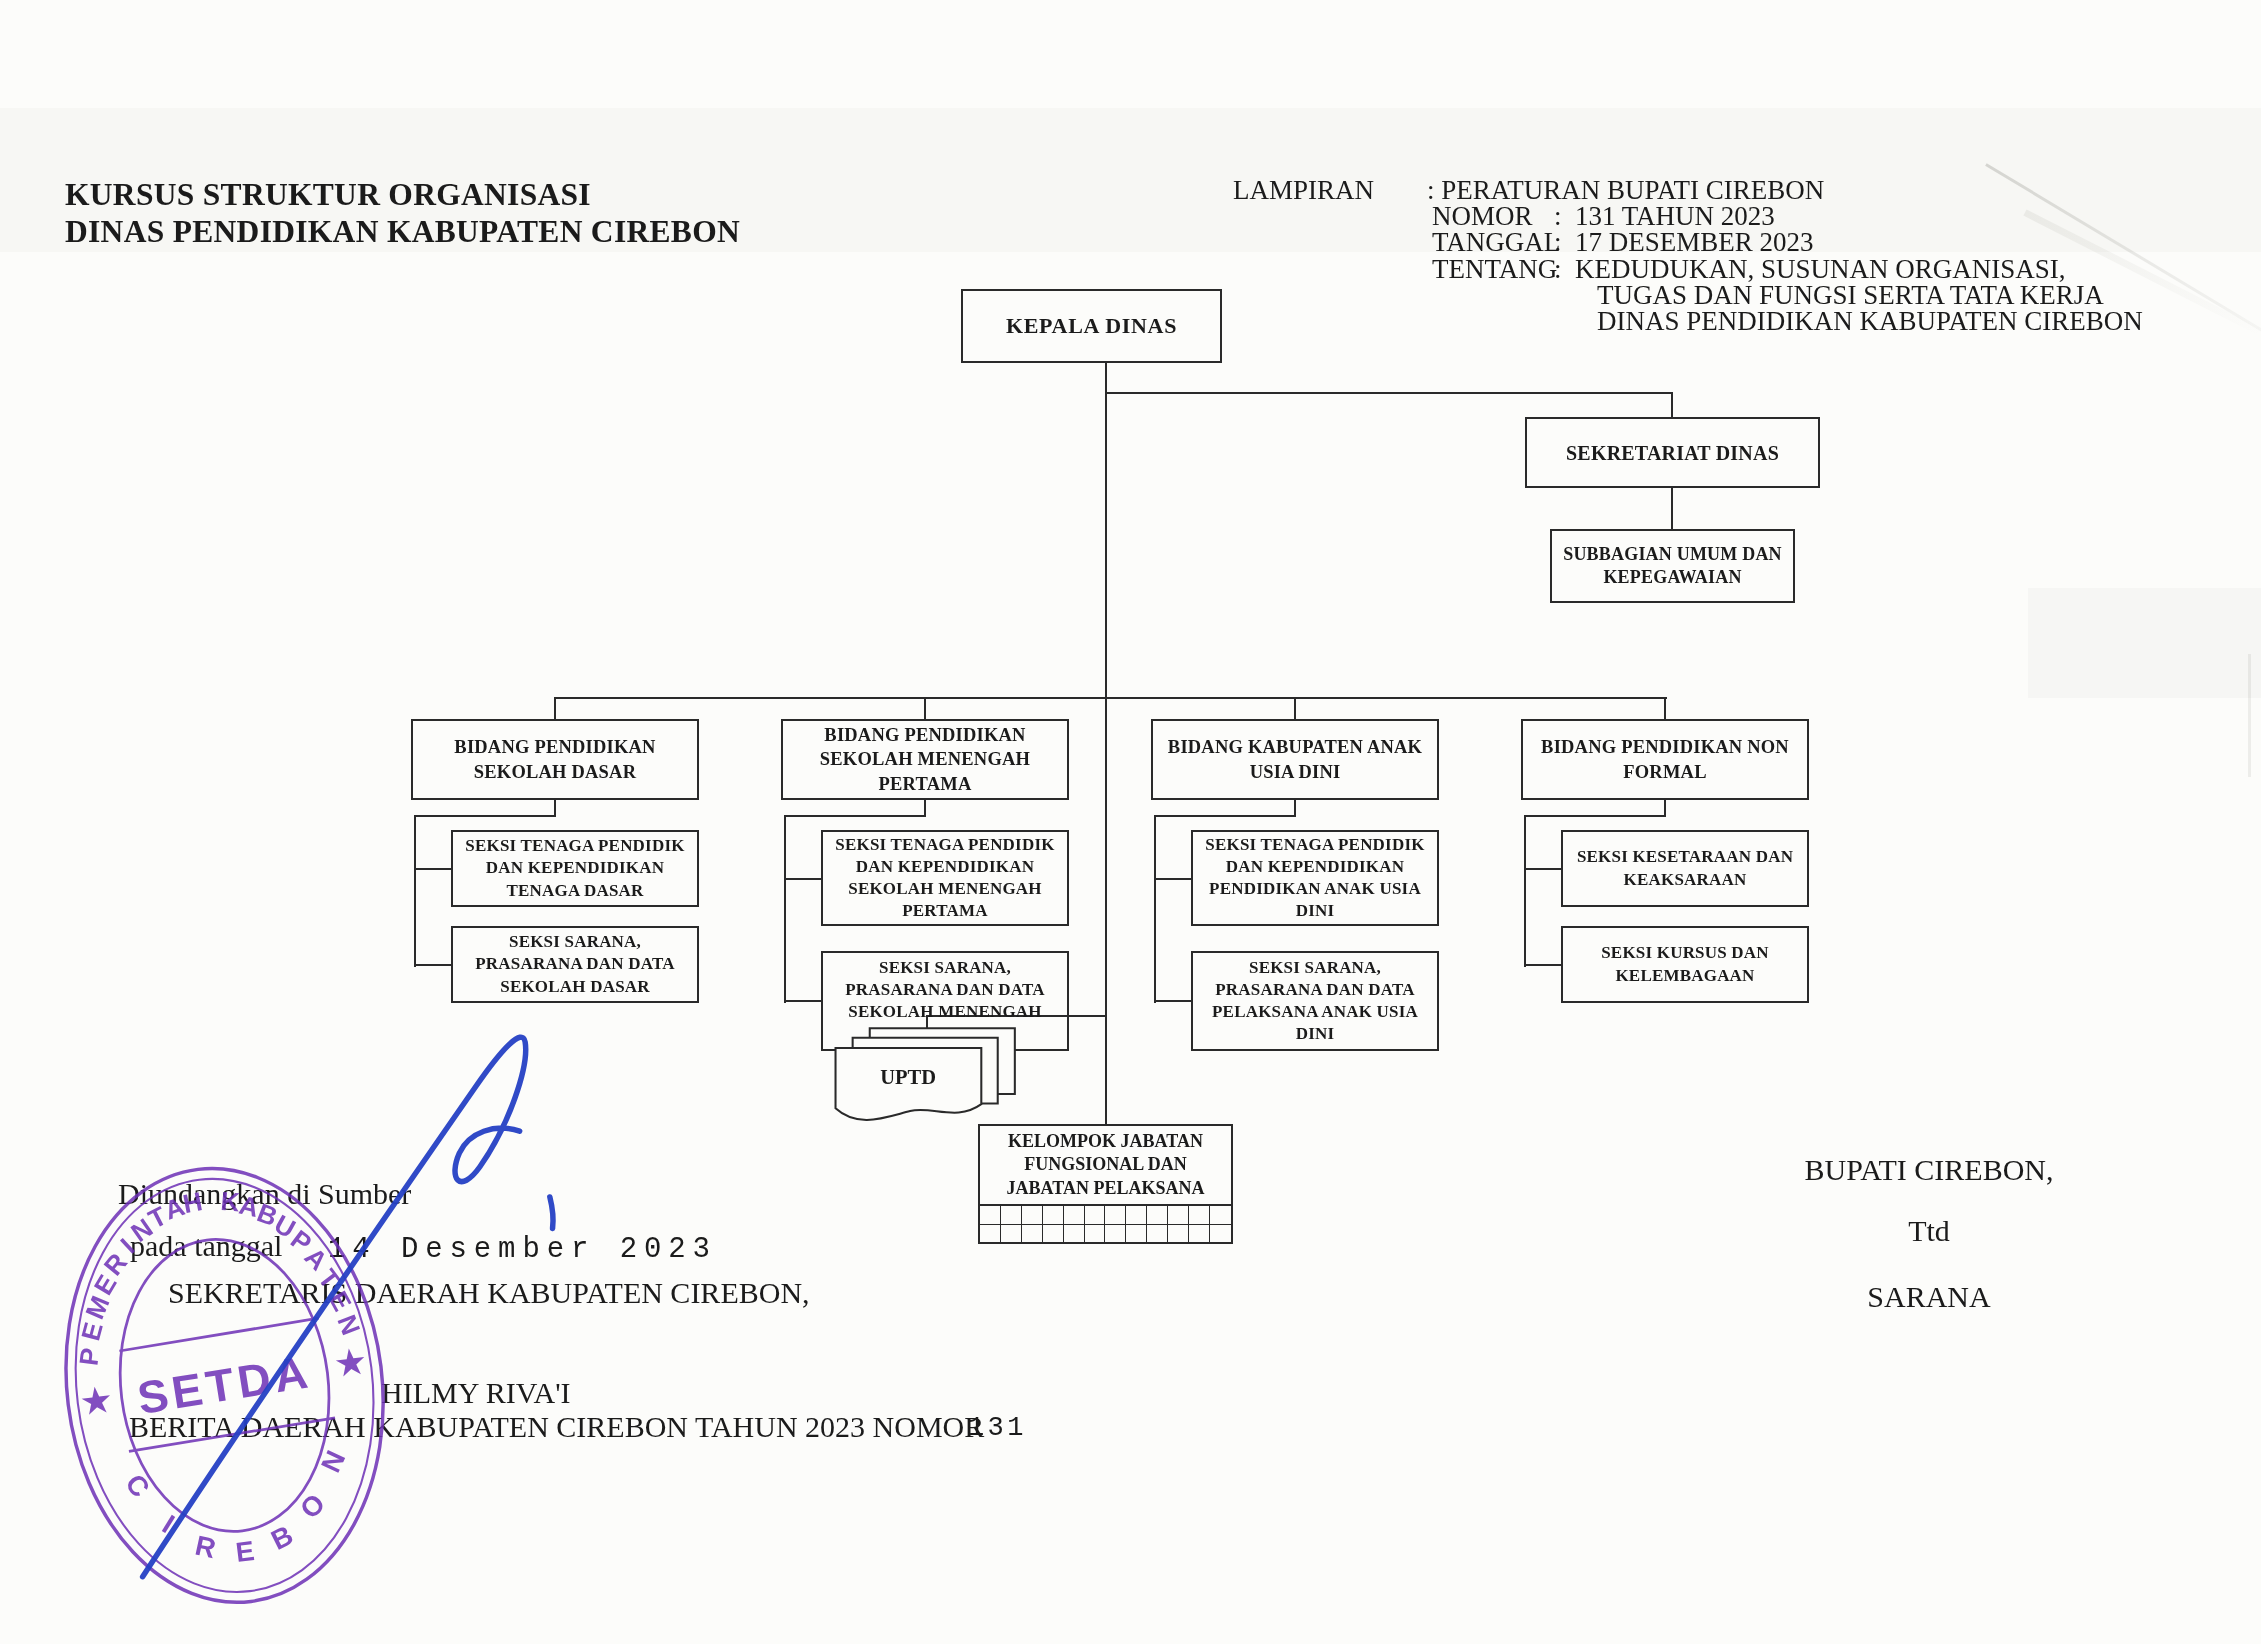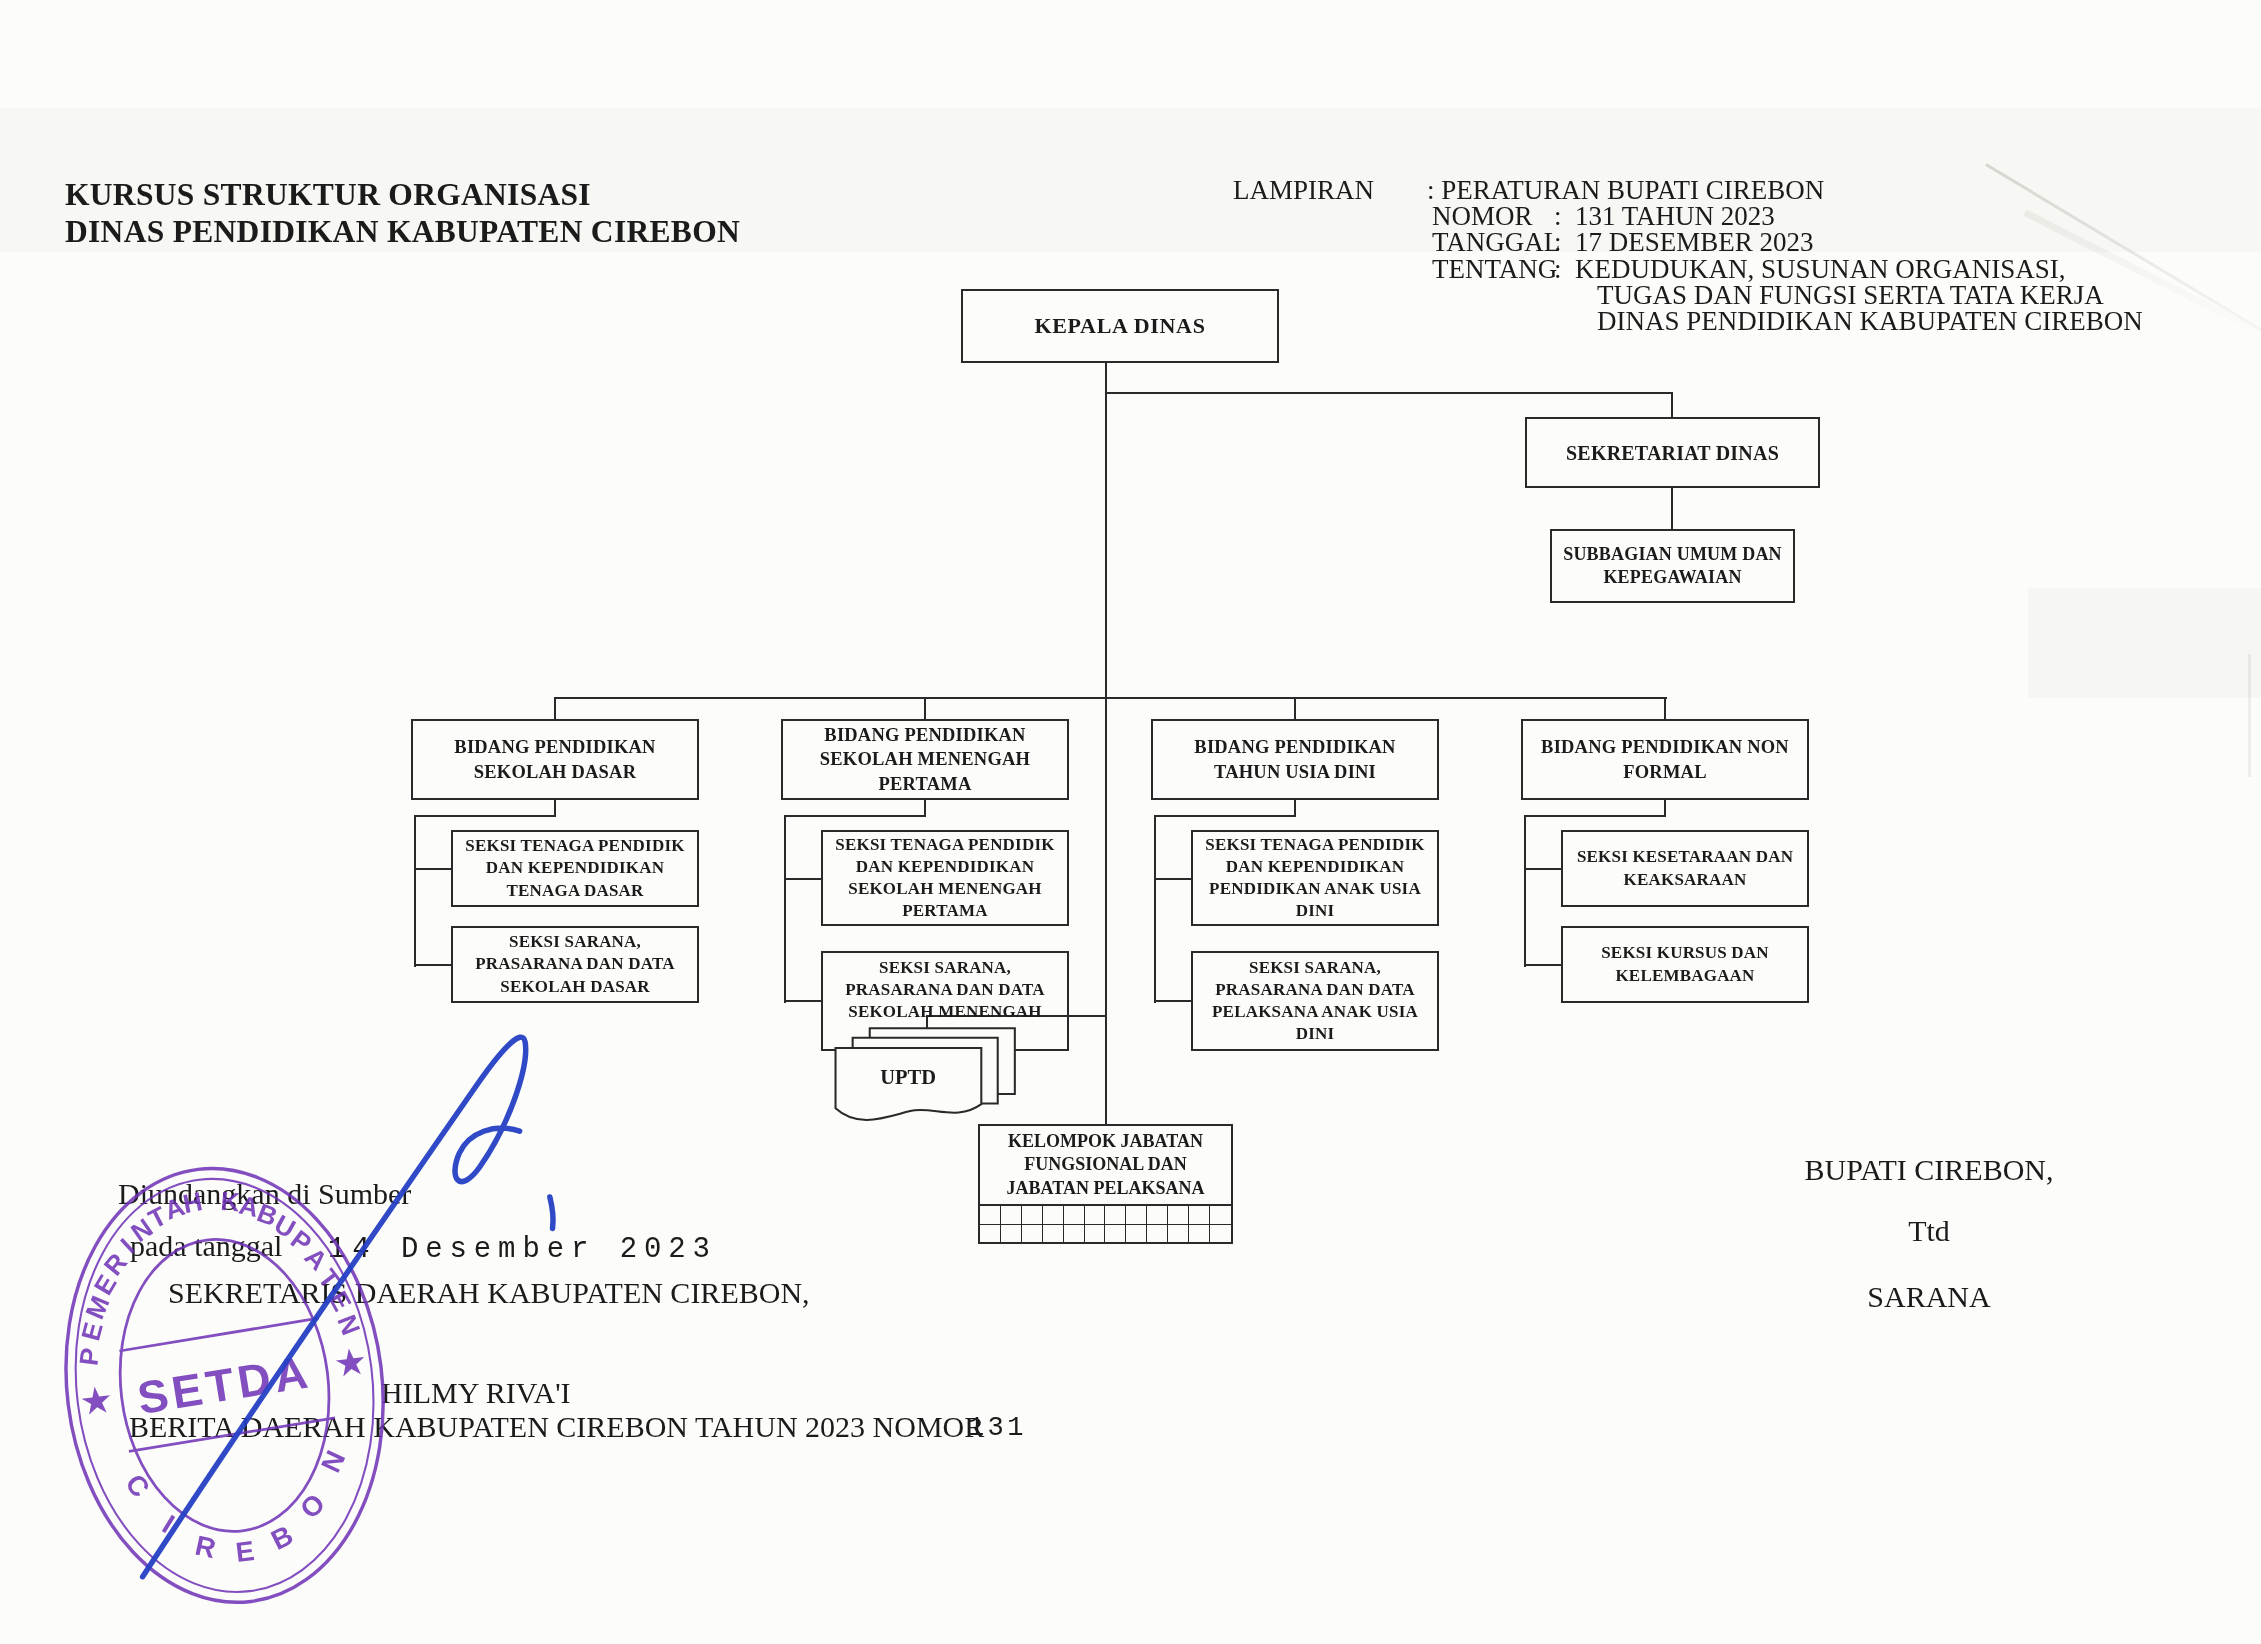--- a/index.html
+++ b/index.html
@@ -25,21 +25,21 @@
   .lampiran-intro{position:absolute;left:1427px;top:175px;font-size:27px;white-space:pre}
   .lamp-k{position:absolute;left:1432px;font-size:27px;white-space:pre}
   .lamp-v{position:absolute;left:1554px;font-size:27px;white-space:pre}
   .lamp-c{position:absolute;left:1597px;font-size:27px;white-space:pre}
 
   
   .ln{position:absolute;background:#2a2a2a}
   .box{position:absolute;border:2.1px solid #2a2a2a;box-sizing:border-box;
     display:flex;align-items:center;justify-content:center;text-align:center;
     font-weight:bold;line-height:1.3;padding:4.1px 9.6px;letter-spacing:0.2px;background:transparent}
-  .kepala{left:961px;top:289px;width:318px;height:74px;font-size:22px;letter-spacing:0.7px}
+  .kepala{left:961px;top:289px;width:261px;height:74px;font-size:22px;letter-spacing:0.7px}
   .sekretariat{left:1525px;top:417px;width:295px;height:71px;font-size:20px}
   .subbagian{left:1550px;top:529px;width:245px;height:74px;font-size:18px}
   .bidang{top:719px;width:288px;height:81px;font-size:18.5px}
   .seksi{width:248px;font-size:17px}
 
   .kelompok{position:absolute;left:978px;top:1124px;width:255px;border:2.1px solid #2a2a2a;box-sizing:border-box}
   .kel-title{min-height:66px;display:flex;align-items:center;justify-content:center;text-align:center;
     font-weight:bold;font-size:18px;line-height:1.3;padding:4.1px 6.9px}
   .kel-grid{display:grid;grid-template-columns:repeat(12,1fr);grid-auto-rows:18px;border-top:2.1px solid #2a2a2a}
   .kel-grid i{border-right:1.4px solid #2a2a2a;border-top:1.4px solid #2a2a2a;box-sizing:border-box;display:block}
@@ -131,21 +131,21 @@
 
 <div class="ln" style="left:926px;top:1015px;width:180px;height:2.1px"></div>
 <div class="ln" style="left:926px;top:1015px;width:2.1px;height:38px"></div>
 
 <div class="box kepala">KEPALA DINAS</div>
 <div class="box sekretariat">SEKRETARIAT DINAS</div>
 <div class="box subbagian">SUBBAGIAN UMUM DAN KEPEGAWAIAN</div>
 
 <div class="box bidang" style="left:411px">BIDANG PENDIDIKAN SEKOLAH DASAR</div>
 <div class="box bidang" style="left:781px">BIDANG PENDIDIKAN SEKOLAH MENENGAH PERTAMA</div>
-<div class="box bidang" style="left:1151px">BIDANG PENDIDIKAN TAHUN USIA DINI</div>
+<div class="box bidang" style="left:1151px">BIDANG KABUPATEN ANAK USIA DINI</div>
 <div class="box bidang" style="left:1521px">BIDANG PENDIDIKAN NON FORMAL</div>
 
 <div class="box seksi" style="left:451px;top:830px;height:77px">SEKSI TENAGA PENDIDIK DAN KEPENDIDIKAN TENAGA DASAR</div>
 <div class="box seksi" style="left:451px;top:926px;height:77px">SEKSI SARANA, PRASARANA DAN DATA SEKOLAH DASAR</div>
 <div class="box seksi" style="left:821px;top:830px;height:96px">SEKSI TENAGA PENDIDIK DAN KEPENDIDIKAN SEKOLAH MENENGAH PERTAMA</div>
 <div class="box seksi" style="left:821px;top:951px;height:100px">SEKSI SARANA, PRASARANA DAN DATA SEKOLAH MENENGAH PERTAMA</div>
 <div class="box seksi" style="left:1191px;top:830px;height:96px">SEKSI TENAGA PENDIDIK DAN KEPENDIDIKAN PENDIDIKAN ANAK USIA DINI</div>
 <div class="box seksi" style="left:1191px;top:951px;height:100px">SEKSI SARANA, PRASARANA DAN DATA PELAKSANA ANAK USIA DINI</div>
 <div class="box seksi" style="left:1561px;top:830px;height:77px">SEKSI KESETARAAN DAN KEAKSARAAN</div>
 <div class="box seksi" style="left:1561px;top:926px;height:77px">SEKSI KURSUS DAN KELEMBAGAAN</div>

